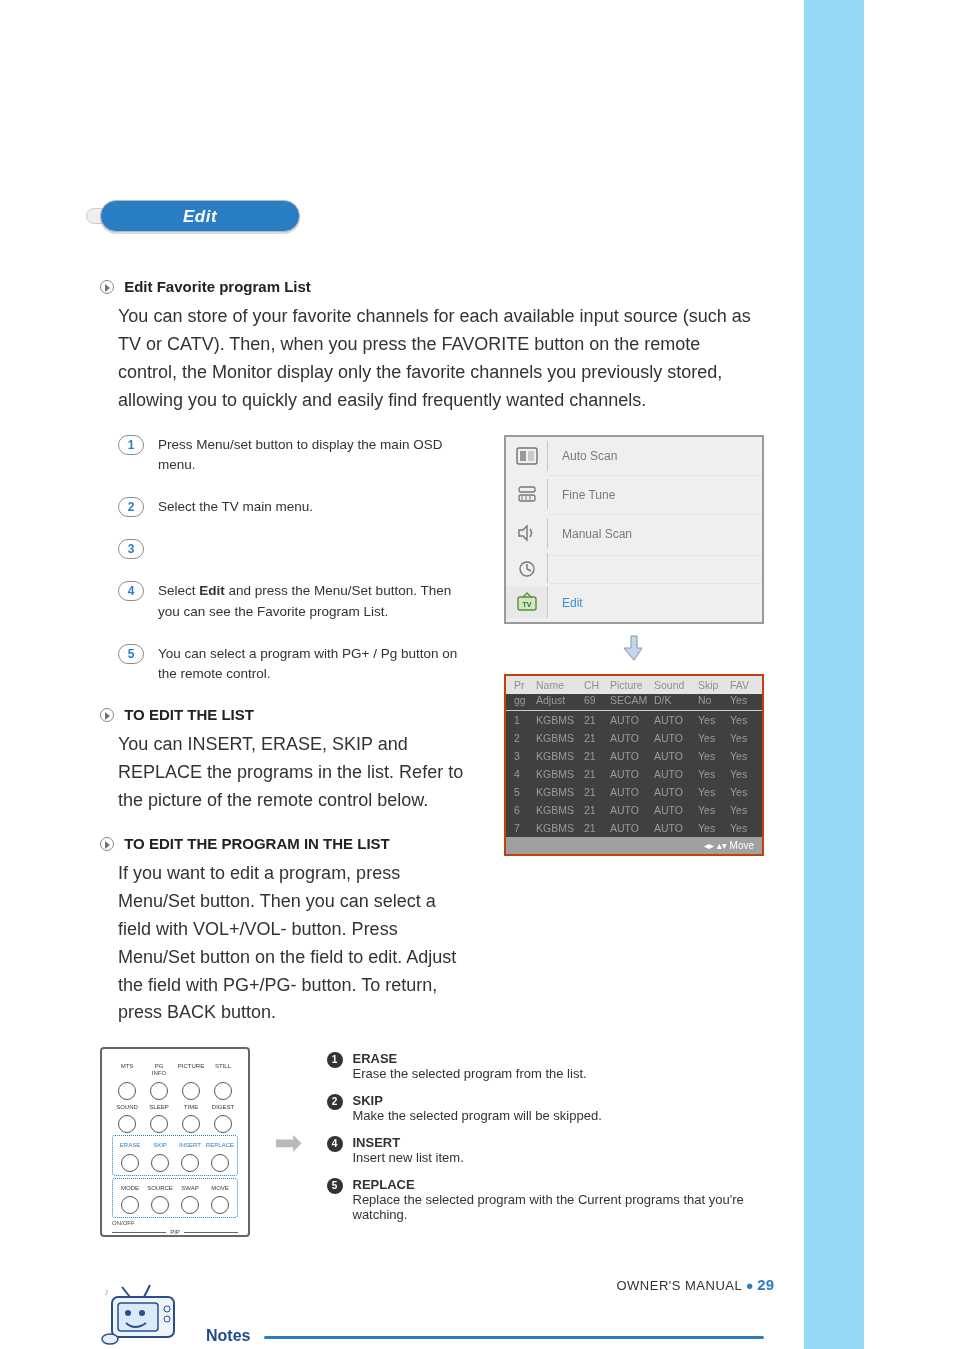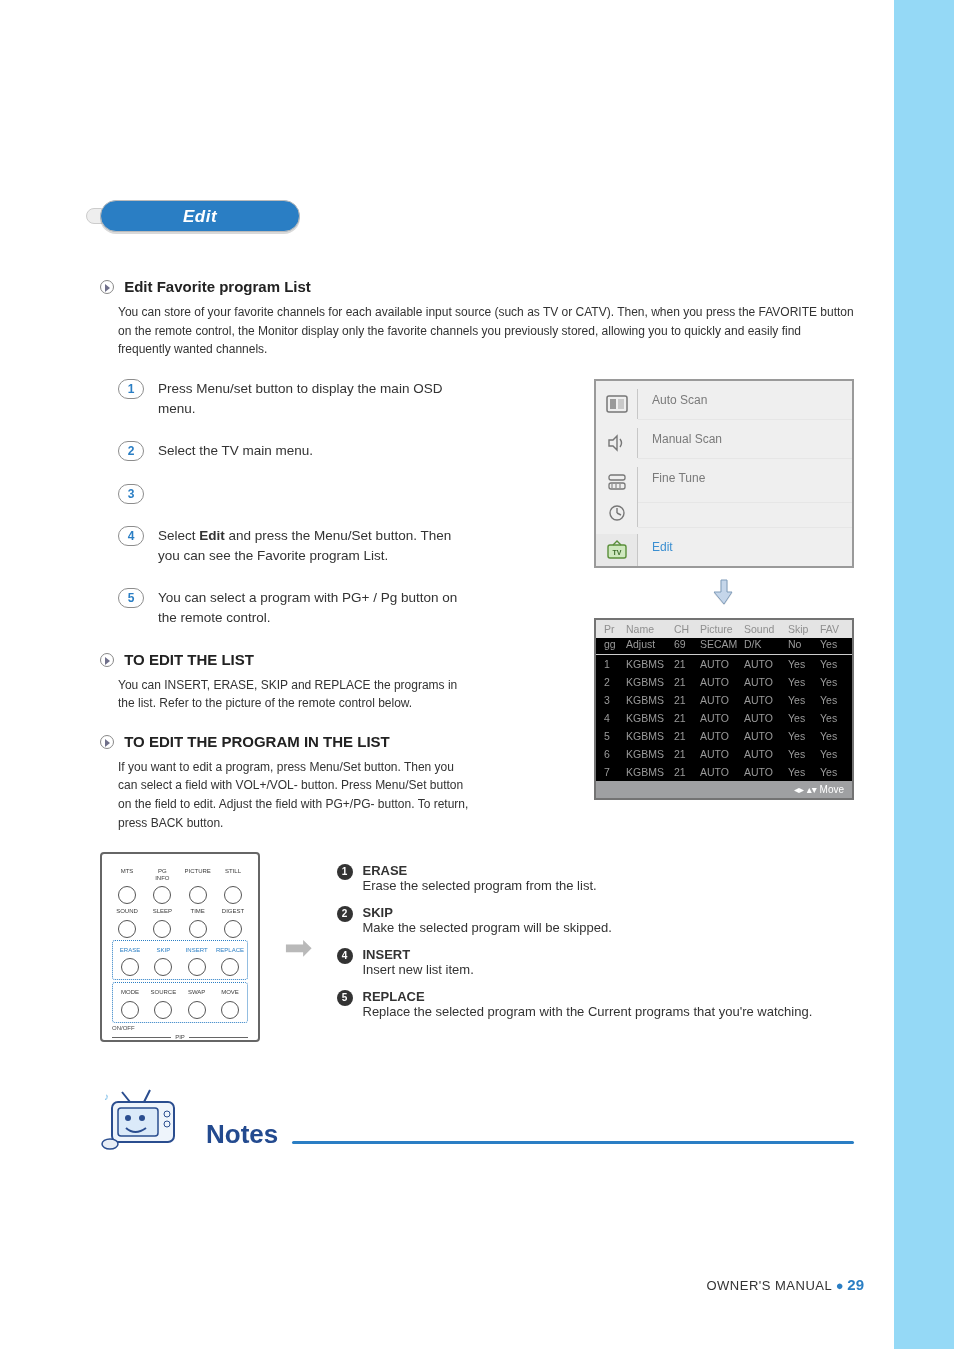--- a/index.html
+++ b/index.html
@@ -4,21 +4,21 @@
 <style>
   * { box-sizing: border-box; }
   body {
     margin: 0;
     font-family: Arial, Helvetica, sans-serif;
     background: #fff;
     width: 954px;
     position: relative;
   }
   .page {
-    width: 954px;
+    width: 864px;
     height: 1349px;
     position: relative;
     background: #fff;
   }
   .bluebar {
     position: absolute;
     right: 0;
     top: 0;
     width: 60px;
     height: 1349px;
@@ -85,21 +85,21 @@
     border-bottom: 4px solid transparent;
   }
   .section-title {
     font-weight: bold;
     font-size: 15px;
     color: #222;
     margin: 12px 0 8px 0;
   }
   .section-title.upper { text-transform: uppercase; }
   .body-text {
-    font-size: 12px;
+    font-size: 18px;
     color: #333;
     line-height: 1.55;
     margin: 0 0 20px 18px;
   }
   .steps {
     margin-left: 18px;
   }
   .step {
     display: flex;
     align-items: flex-start;
@@ -130,21 +130,21 @@
   .left-col { flex: 0 0 370px; }
   .right-col { flex: 1 1 auto; }
   .osd-box {
     width: 260px;
     border: 2px solid #9a9a9a;
     background: #efefef;
     margin-left: auto;
   }
   .osd-row {
     display: flex;
-    align-items: flex-end;
+    align-items: center;
   }
   .osd-iconcol {
     width: 42px;
     border-right: 1px solid #c7c7c7;
     display: flex;
     align-items: center;
     justify-content: center;
     padding: 6px 0;
   }
   .osd-iconcol.active { background: #e8e8e8; }
@@ -160,22 +160,22 @@
   .down-arrow {
     width: 260px;
     margin: 10px 0 8px auto;
     text-align: center;
   }
   .down-arrow svg { filter: drop-shadow(0 1px 0 rgba(0,0,0,.1)); }
 
   .program-table {
     width: 260px;
     margin-left: auto;
-    border: 2px solid #737373;
-    background: #000000;
+    border: 2px solid #c2410c;
+    background: #404040;
     font-size: 10.5px;
     color: #9a9a9a;
   }
   .pt-head, .pt-row {
     display: grid;
     grid-template-columns: 18px 44px 22px 40px 40px 28px 28px;
     padding: 3px 8px;
     gap: 4px;
   }
   .pt-head { background: #e4e4e4; color: #8f8f8f; }
@@ -266,21 +266,21 @@
     flex: 1;
     height: 3px;
     background: #2a7ec4;
     border-radius: 2px;
     margin-bottom: 8px;
   }
   .notes-label {
     font-family: "Comic Sans MS", cursive, sans-serif;
     font-weight: bold;
     color: #234a8f;
-    font-size: 26px;
+    font-size: 16px;
     margin-bottom: 2px;
   }
   .tv-doodle { width: 92px; height: 64px; }
 
   .footer {
     position: absolute;
     bottom: 56px;
     right: 90px;
     font-size: 13px;
     color: #333;
@@ -352,41 +352,41 @@
         <div class="osd-box">
           <div class="osd-row">
             <div class="osd-iconcol">
               <svg width="22" height="18">
                   <rect x="1" y="1" width="20" height="16" rx="2" fill="none" stroke="#777" stroke-width="1.5"></rect>
                   <rect x="4" y="4" width="6" height="10" fill="#999"></rect>
                   <rect x="12" y="4" width="6" height="10" fill="#c9c9c9"></rect>
                 </svg>
             </div>
             <div class="osd-labelcol">Auto Scan</div>
-          </div>
-          <div class="osd-row">
-            <div class="osd-iconcol">
-              <svg width="22" height="18">
-                  <path d="M3 6h4l4-4v14l-4-4H3z" fill="none" stroke="#777" stroke-width="1.4"></path>
-                  <path d="M14 5q3 4 0 8" fill="none" stroke="#777" stroke-width="1.4"></path>
-                </svg>
-            </div>
-            <div class="osd-labelcol">Manual Scan</div>
           </div>
           <div class="osd-row">
             <div class="osd-iconcol">
               <svg width="22" height="18">
                   <rect x="3" y="2" width="16" height="5" rx="2" fill="none" stroke="#777" stroke-width="1.3"></rect>
                   <rect x="3" y="10" width="16" height="6" rx="2" fill="none" stroke="#777" stroke-width="1.3"></rect>
                   <line x1="6" x2="6" y1="11" y2="15" stroke="#777"></line>
                   <line x1="10" x2="10" y1="11" y2="15" stroke="#777"></line>
                   <line x1="14" x2="14" y1="11" y2="15" stroke="#777"></line>
                 </svg>
             </div>
             <div class="osd-labelcol">Fine Tune</div>
+          </div>
+          <div class="osd-row">
+            <div class="osd-iconcol">
+              <svg width="22" height="18">
+                  <path d="M3 6h4l4-4v14l-4-4H3z" fill="none" stroke="#777" stroke-width="1.4"></path>
+                  <path d="M14 5q3 4 0 8" fill="none" stroke="#777" stroke-width="1.4"></path>
+                </svg>
+            </div>
+            <div class="osd-labelcol">Manual Scan</div>
           </div>
           <div class="osd-row">
             <div class="osd-iconcol">
               <svg width="22" height="18">
                   <circle cx="11" cy="10" r="7" fill="none" stroke="#777" stroke-width="1.4"></circle>
                   <line x1="11" y1="10" x2="11" y2="5" stroke="#777" stroke-width="1.4"></line>
                   <line x1="11" y1="10" x2="15" y2="12" stroke="#777" stroke-width="1.4"></line>
                 </svg>
             </div>
             <div class="osd-labelcol"></div>

